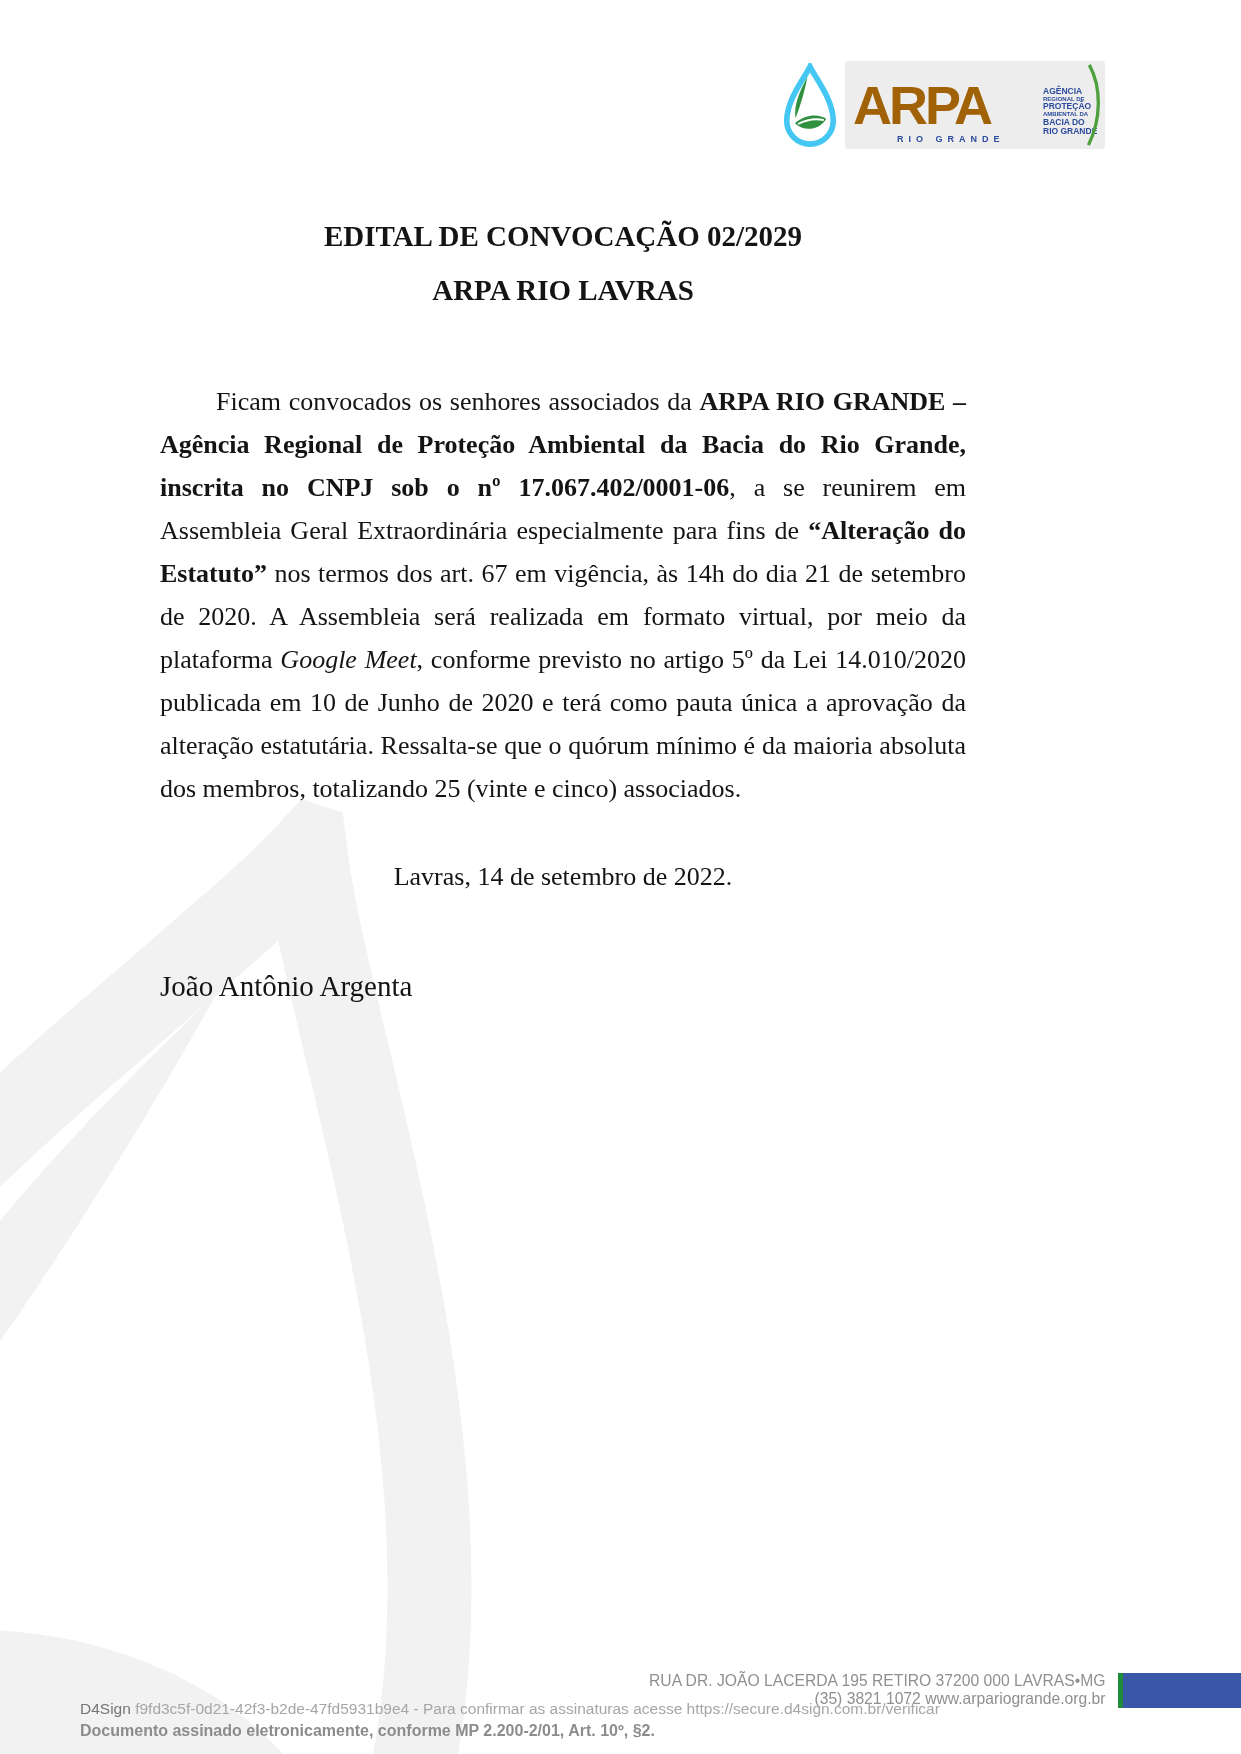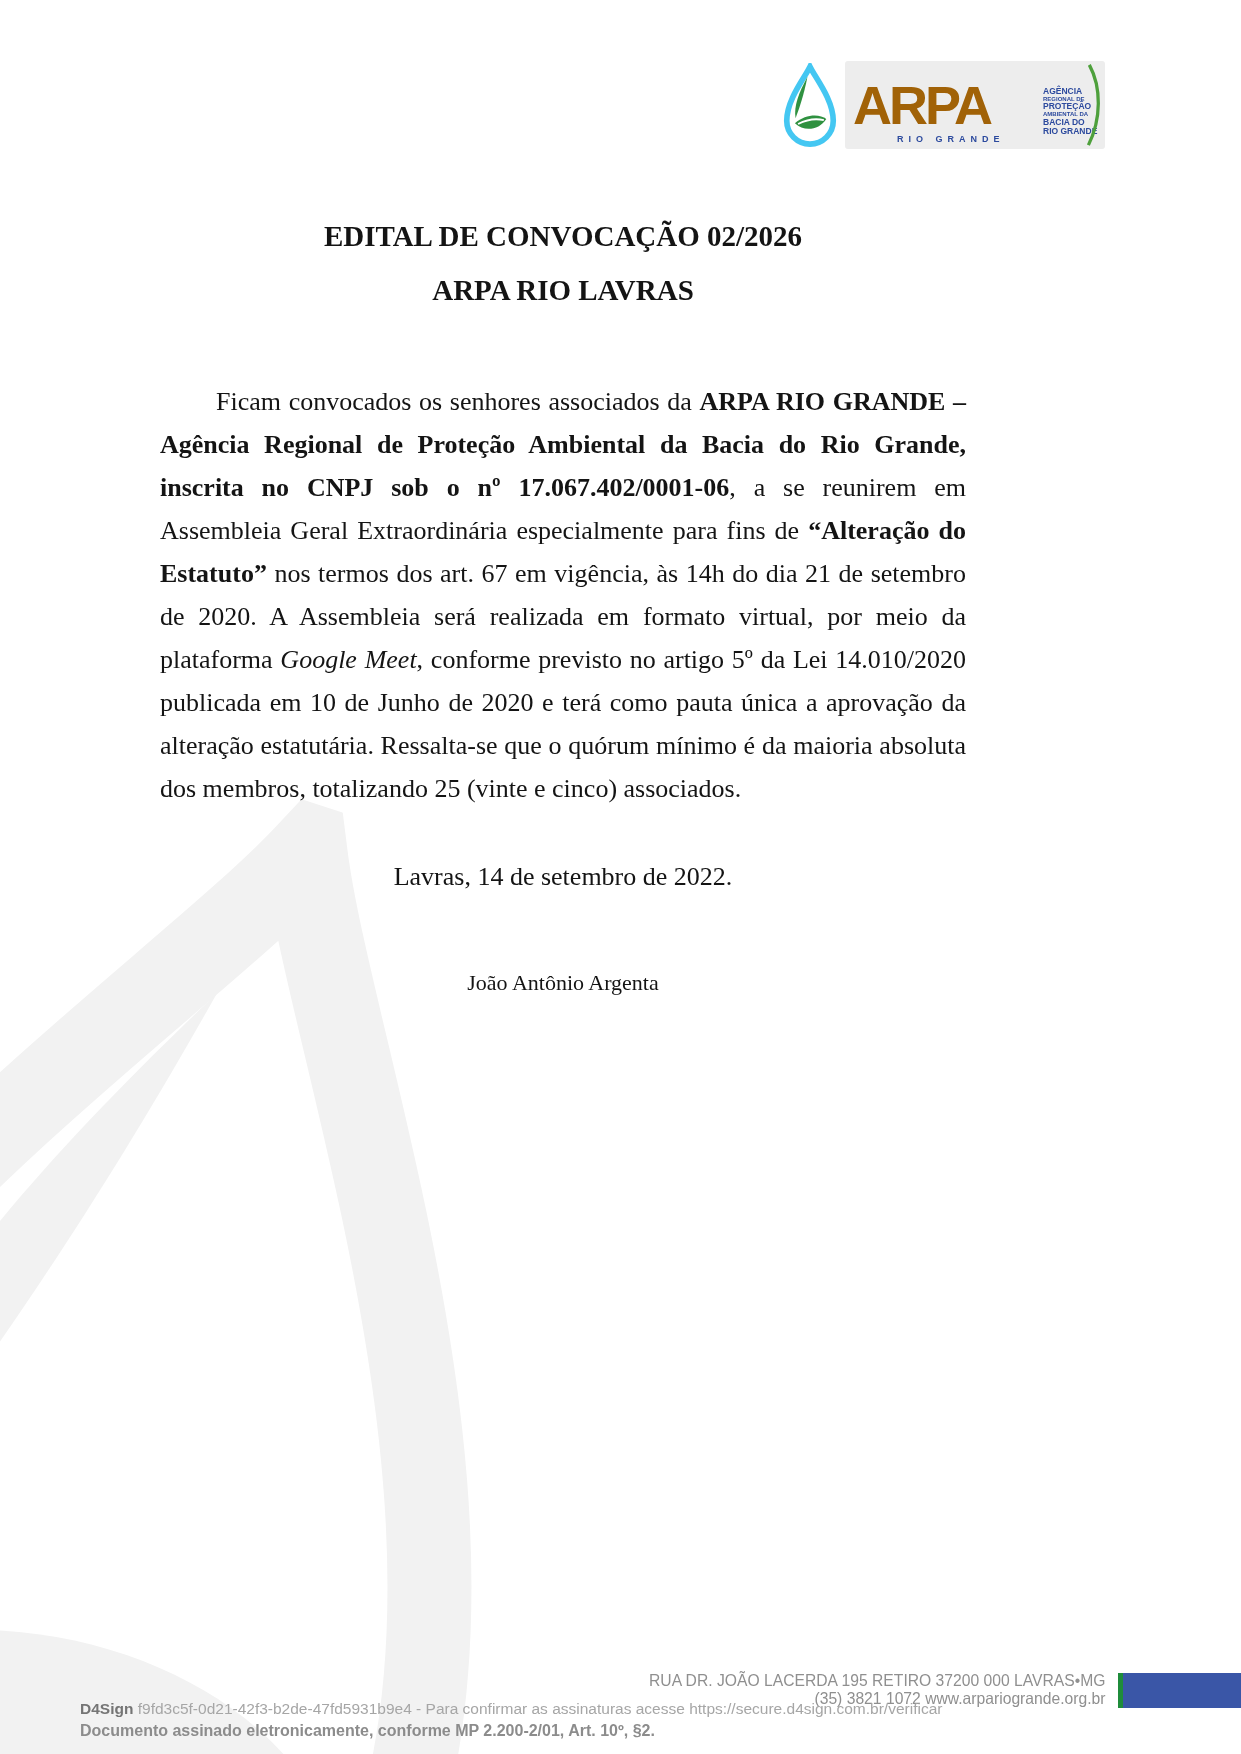--- a/index.html
+++ b/index.html
@@ -39,41 +39,41 @@
   
   .doc-col{position:absolute;left:160px;width:806px;}
   .doc-title{top:220px;text-align:center;font-weight:bold;font-size:29px;}
   .doc-subtitle{top:274px;text-align:center;font-weight:bold;font-size:29px;}
   .doc-paragraph{
     top:380px;font-size:26px;line-height:43px;text-align:justify;text-indent:56px;
   }
   .seg-bold{font-weight:bold;}
   .seg-italic{font-style:italic;}
   .doc-date{top:862px;text-align:center;font-size:26px;}
-  .doc-name{top:970px;text-align:center;font-size:22px;}
+  .doc-name{top:970px;font-size:29px;}
   .doc-role{top:1012px;text-align:center;font-size:26px;font-weight:bold;}
   
   .addr{
     position:absolute;right:136px;top:1672px;text-align:right;
     font-family:"Liberation Sans","DejaVu Sans",sans-serif;
     color:#8f8f8f;font-size:16.5px;line-height:17px;white-space:nowrap;
     transform:scaleX(0.95);transform-origin:right top;
   }
   .addr .addr2{margin-top:1px;}
   .blue-box{
     position:absolute;left:1118px;top:1673px;width:118px;height:35px;
     background:#3a56a7;border-left:5px solid #1f8c3b;
   }
   .d4sign{
     position:absolute;left:80px;top:1701px;
     font-family:"Liberation Sans","DejaVu Sans",sans-serif;
     white-space:nowrap;line-height:1;
   }
   .d4-line1{font-size:15.5px;color:#a6a6a6;}
-  .d4-brand{font-weight:bold;color:#757575;}
+  .d4-brand{font-weight:normal;color:#757575;}
   .d4-line2{margin-top:6px;font-size:16px;font-weight:bold;color:#8c8c8c;}
 </style>
 </head>
 <body>
 
 <div class="page">
 
   <svg class="watermark" viewBox="0 0 100 140" preserveAspectRatio="xMidYMid meet" aria-hidden="true">
     <path d="M50 5 C42 22 13 58 13 92 A37 37 0 0 0 87 92 C87 58 58 22 50 5 Z" fill="none" stroke="#f2f2f2" stroke-width="8"></path>
     <path d="M46 20 C32 46 24 66 27 86 C33 70 40 50 46 20 Z" fill="#f2f2f2"></path>
@@ -97,21 +97,21 @@
         <div class="al-small">AMBIENTAL DA</div>
         <div class="al-big">BACIA DO</div>
         <div class="al-big">RIO GRANDE</div>
       </div>
       <svg class="logo-curve" viewBox="0 0 20 90" aria-hidden="true">
         <path d="M5 2 C18 26 18 60 4 88" fill="none" stroke="#4ea03c" stroke-width="3.5"></path>
       </svg>
     </div>
   </div>
 
-  <div class="doc-col doc-title">EDITAL DE CONVOCAÇÃO 02/2026</div>
+  <div class="doc-col doc-title">EDITAL DE CONVOCAÇÃO 02/2029</div>
   <div class="doc-col doc-subtitle">ARPA RIO LAVRAS</div>
   <div class="doc-col doc-paragraph"><span class="seg-normal">Ficam convocados os senhores associados da </span><span class="seg-bold">ARPA RIO GRANDE – Agência Regional de Proteção Ambiental da Bacia do Rio Grande, inscrita no CNPJ sob o nº 17.067.402/0001-06</span><span class="seg-normal">, a se reunirem em Assembleia Geral Extraordinária especialmente para fins de </span><span class="seg-bold">“Alteração do Estatuto”</span><span class="seg-normal"> nos termos dos art. 67 em vigência, às 14h do dia 21 de setembro de 2020. A Assembleia será realizada em formato virtual, por meio da plataforma </span><span class="seg-italic">Google Meet</span><span class="seg-normal">, conforme previsto no artigo 5º da Lei 14.010/2020 publicada em 10 de Junho de 2020 e terá como pauta única a aprovação da alteração estatutária. Ressalta-se que o quórum mínimo é da maioria absoluta dos membros, totalizando 25 (vinte e cinco) associados.</span></div>
   <div class="doc-col doc-date">Lavras, 14 de setembro de 2022.</div>
   <div class="doc-col doc-name">João Antônio Argenta</div>
 
   <div class="addr">
     <div class="addr1">RUA DR. JOÃO LACERDA 195 RETIRO   37200 000  LAVRAS•MG</div>
     <div class="addr2">(35) 3821 1072   www.arpariogrande.org.br</div>
   </div>
   <div class="blue-box"></div>

